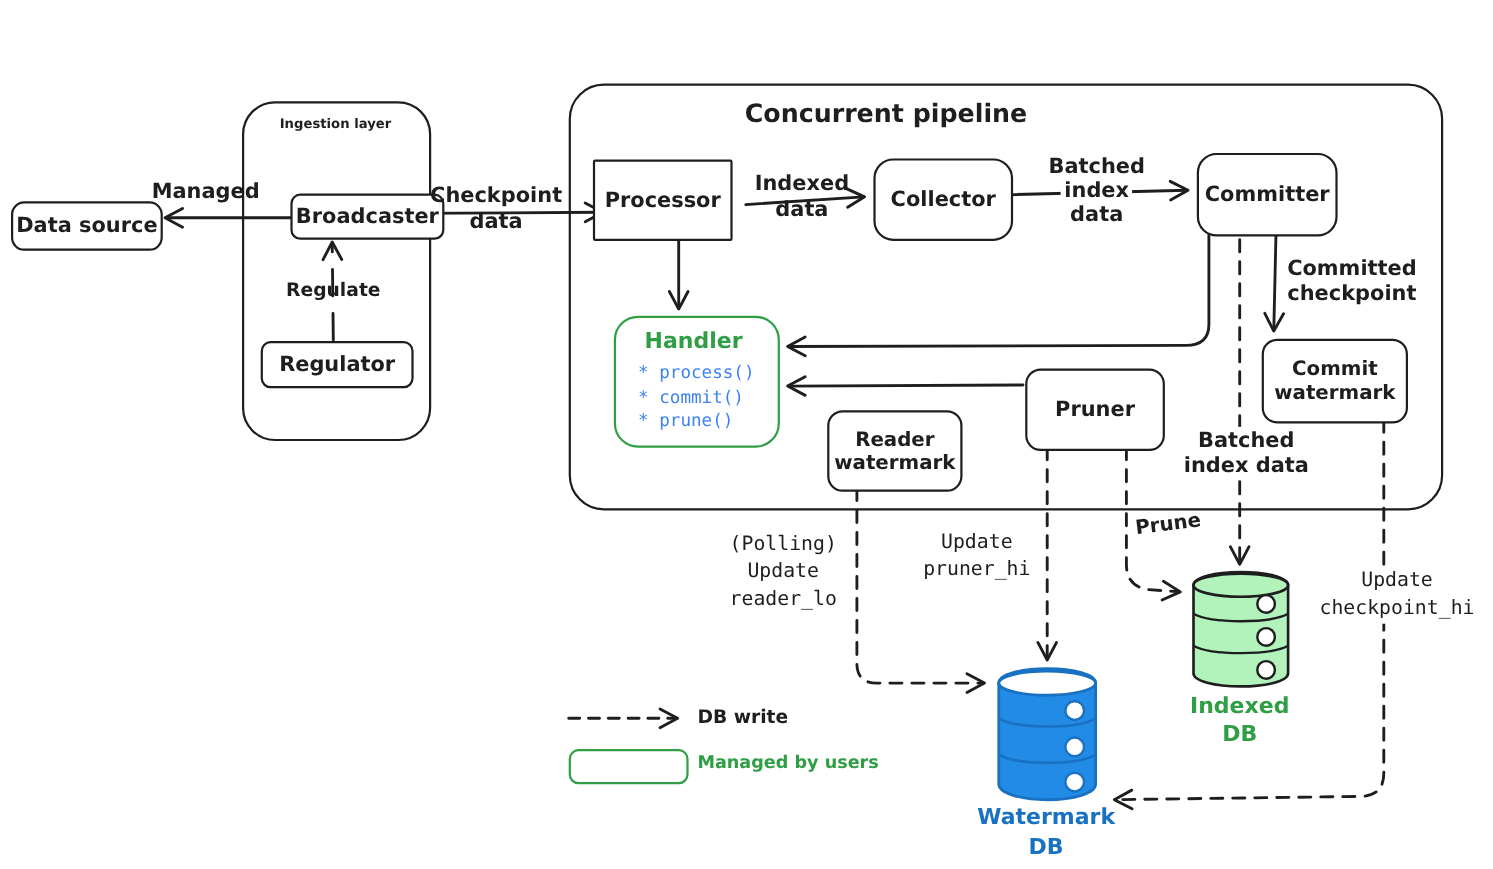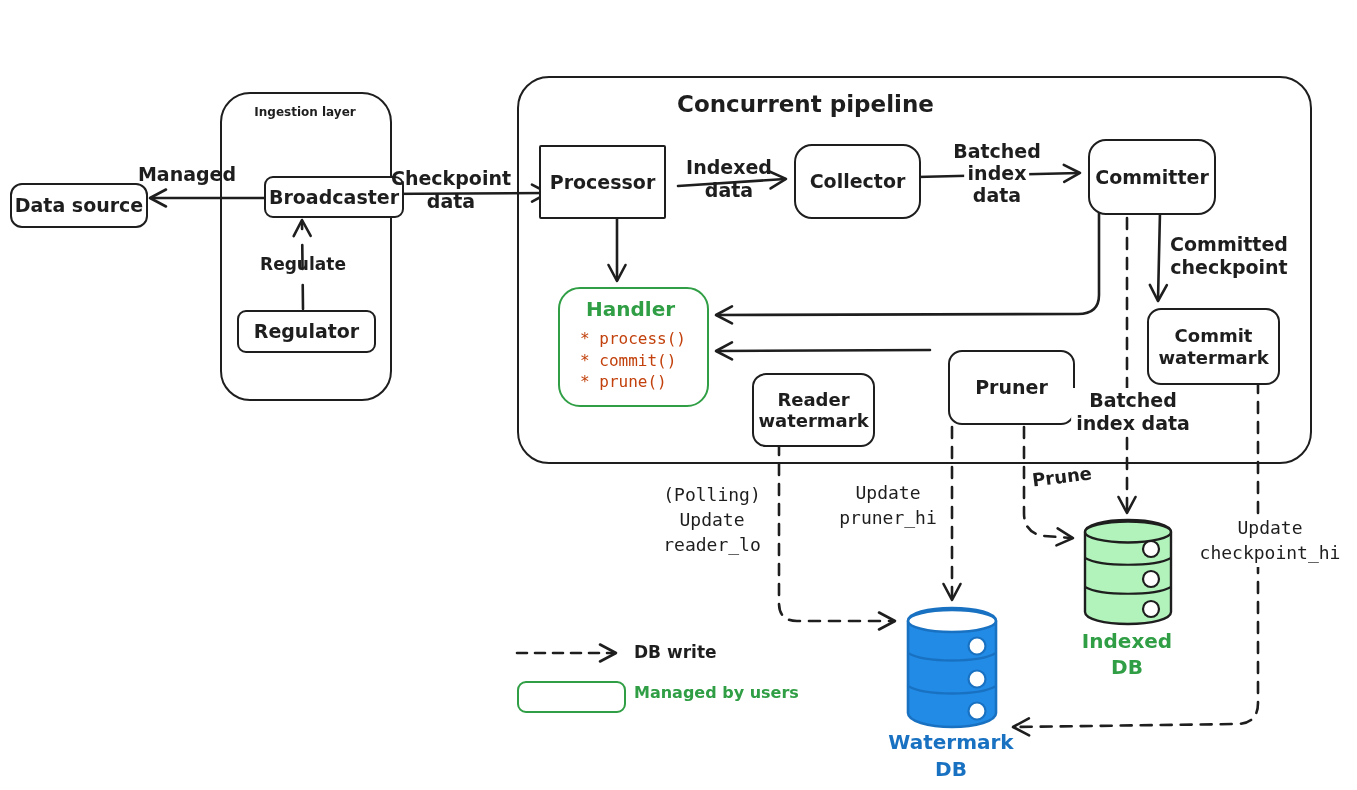--- a/index.html
+++ b/index.html
@@ -31,25 +31,25 @@
   #pipeline{left:517px;top:76px;width:791px;height:384px;}
   #pipeline-title{position:absolute;left:677px;top:91px;width:258px;text-align:left;
                   font-size:23px;font-weight:600;z-index:2;}
   #processor{left:539px;top:145px;width:123px;height:70px;border-radius:2px;}
   #collector{left:794px;top:144px;width:123px;height:71px;border-radius:18px;}
   #committer{left:1088px;top:139px;width:124px;height:72px;border-radius:18px;}
 
   #handler{position:absolute;left:558px;top:287px;width:147px;height:116px;background:#fff;
            border:2.6px solid #2f9e44;border-radius:22px;z-index:2;}
   #handler-title{position:absolute;left:26px;top:8px;font-size:20px;font-weight:600;color:#2f9e44;}
-  #handler-methods{position:absolute;left:20px;top:39px;color:#c2410c;
+  #handler-methods{position:absolute;left:20px;top:39px;color:#3b82f6;
                    font-family:"DejaVu Sans Mono",monospace;font-size:16px;line-height:21.5px;font-weight:500;}
 
   #reader-wm{left:752px;top:373px;width:119px;height:70px;border-radius:14px;font-size:18px;}
-  #pruner{left:932px;top:350px;width:123px;height:71px;border-radius:14px;margin-left:16px;}
+  #pruner{left:932px;top:335px;width:123px;height:71px;border-radius:14px;}
   #commit-wm{left:1147px;top:308px;width:129px;height:73px;border-radius:14px;font-size:18px;}
 
   #cyl-watermark{position:absolute;left:905px;top:606px;z-index:2;}
   #cyl-indexed{position:absolute;left:1082px;top:518px;z-index:2;}
 
   #lbl-polling{left:187px;top:163px;}
   #lbl-regulate{left:303px;top:254px;font-size:17px;}
   #lbl-checkpoint-data{left:451px;top:167px;}
   #lbl-indexed-data{left:729px;top:156px;}
   #lbl-batched1{left:997px;top:140px;display:flex;flex-direction:column;align-items:center;line-height:22px;}

